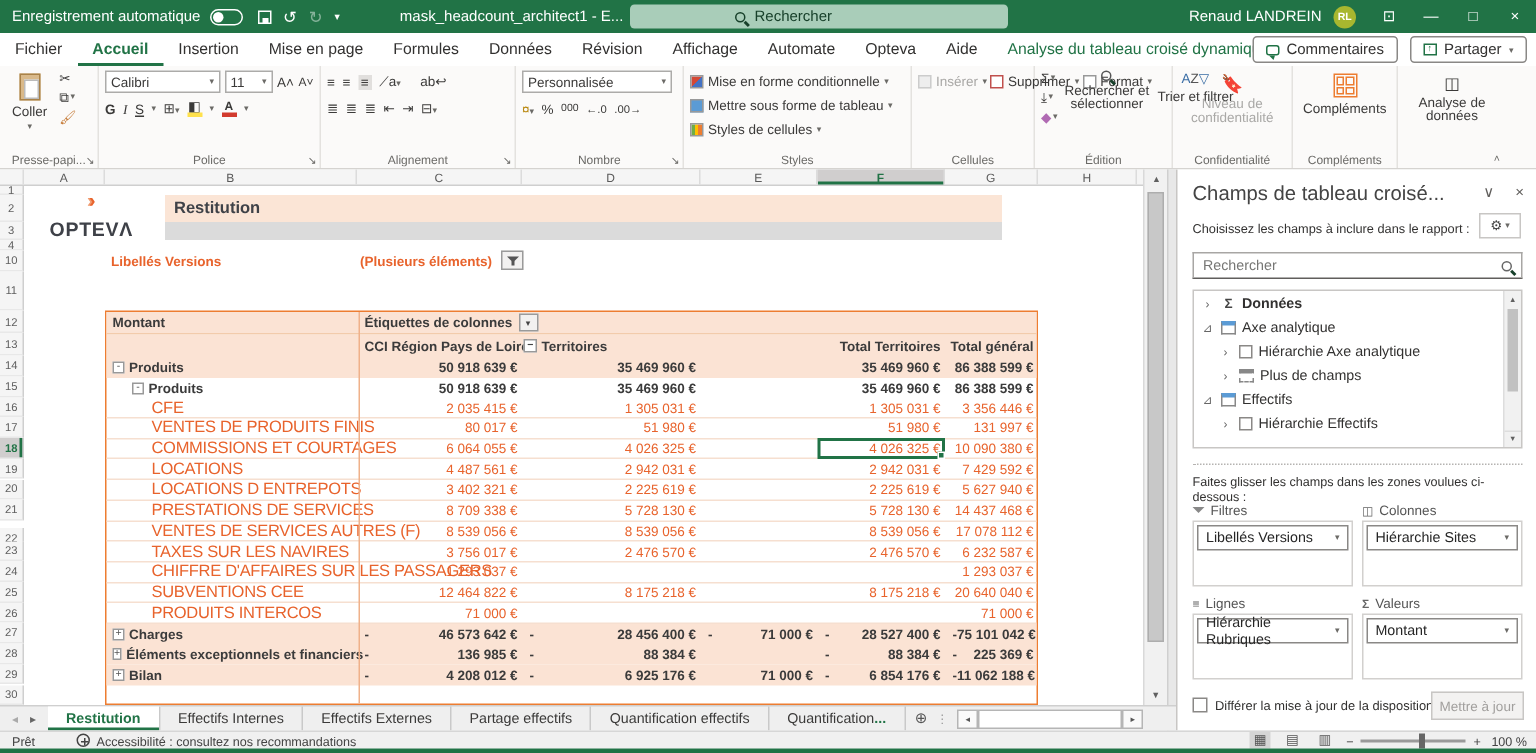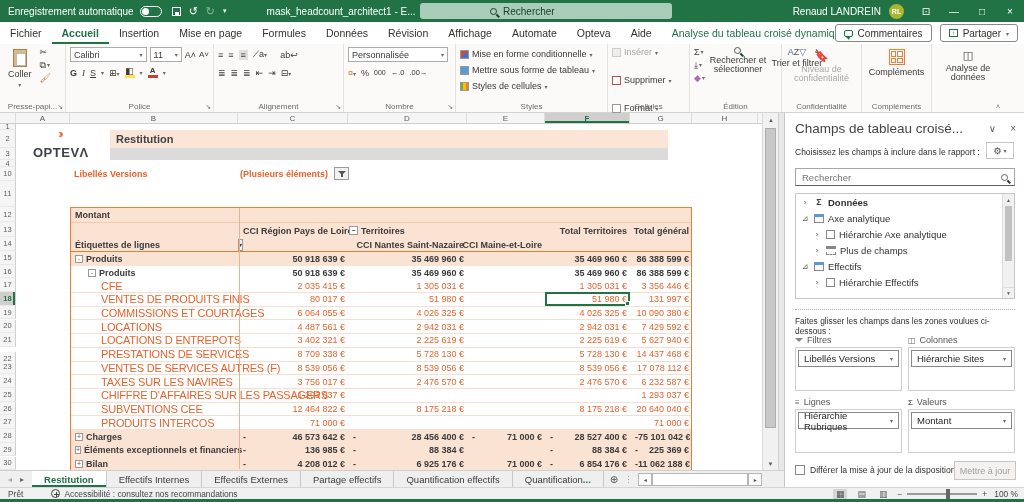--- a/index.html
+++ b/index.html
@@ -304,21 +304,21 @@
         <span class="caret">▾</span>
       </div>
     <div class="stackbtn">
         <span class="swatch" style="background:linear-gradient(90deg,#70AD47 33%,#FFC000 33%,#FFC000 66%,#ED7D31 66%)"></span>
         <span>Styles de cellules</span>
         <span class="caret">▾</span>
       </div>
     <span class="glabel">Styles</span>
   </div>
 
-  <div class="rgroup" style="width:82px;flex-direction:column;gap:18px">
+  <div class="rgroup" style="width:82px;flex-direction:row;gap:2px">
     <div class="stackbtn dis">
         <span class="swatch" style="border-color:#ccc;background:#eee"></span>
         <span>Insérer</span>
         <span class="caret">▾</span>
       </div>
     <div class="stackbtn">
         <span class="swatch" style="background:#fff;border-color:#C0504D"></span>
         <span>Supprimer</span>
         <span class="caret">▾</span>
       </div>
@@ -404,42 +404,35 @@
   <div class="r10val">(Plusieurs éléments)</div>
   <div class="pfilter">
       <span class="funnel"></span>
       <span class="fstem"></span>
     </div>
 
   <div class="pivot" id="pivot">
     <div class="pvline"></div>
     <div class="prow hrow h1">
       <div class="pc pcB">Montant</div>
+      <div class="pc pcC" style="width:220px">
+          <span style="padding-left:4px">Étiquettes de colonnes</span>
+          <span class="ddbtn">▾</span>
+        </div>
     </div>
     <div class="prow hrow">
       <div class="pc pcB"></div>
       <div class="pc pcC" style="padding-left:4px">CCI Région Pays de Loire</div>
       <div class="pc pcD">
           <span class="collbox">−</span>
           <span>Territoires</span>
         </div>
       <div class="pc pcE"></div>
       <div class="pc pcF rt">Total Territoires</div>
       <div class="pc pcG rt">Total général</div>
-    </div>
-    <div class="prow hrow h3">
-      <div class="pc pcB">
-          <span>Étiquettes de lignes</span>
-          <span class="ddbtn" style="margin-left:78px">▾</span>
-        </div>
-      <div class="pc pcC"></div>
-      <div class="pc pcD rt">CCI Nantes Saint-Nazaire</div>
-      <div class="pc pcE rt">CCI Maine-et-Loire</div>
-      <div class="pc pcF"></div>
-      <div class="pc pcG"></div>
     </div>
     <div id="pivot-rows">
         <div class="prow drow total">
           <div class="pc pcB plabel" style="padding-left: 4px;">
             <span class="glyph">-</span>
             <span>Produits</span>
           </div>
           <div class="pc pcC vcell">
             <span>50 918 639 €</span>
           </div>

